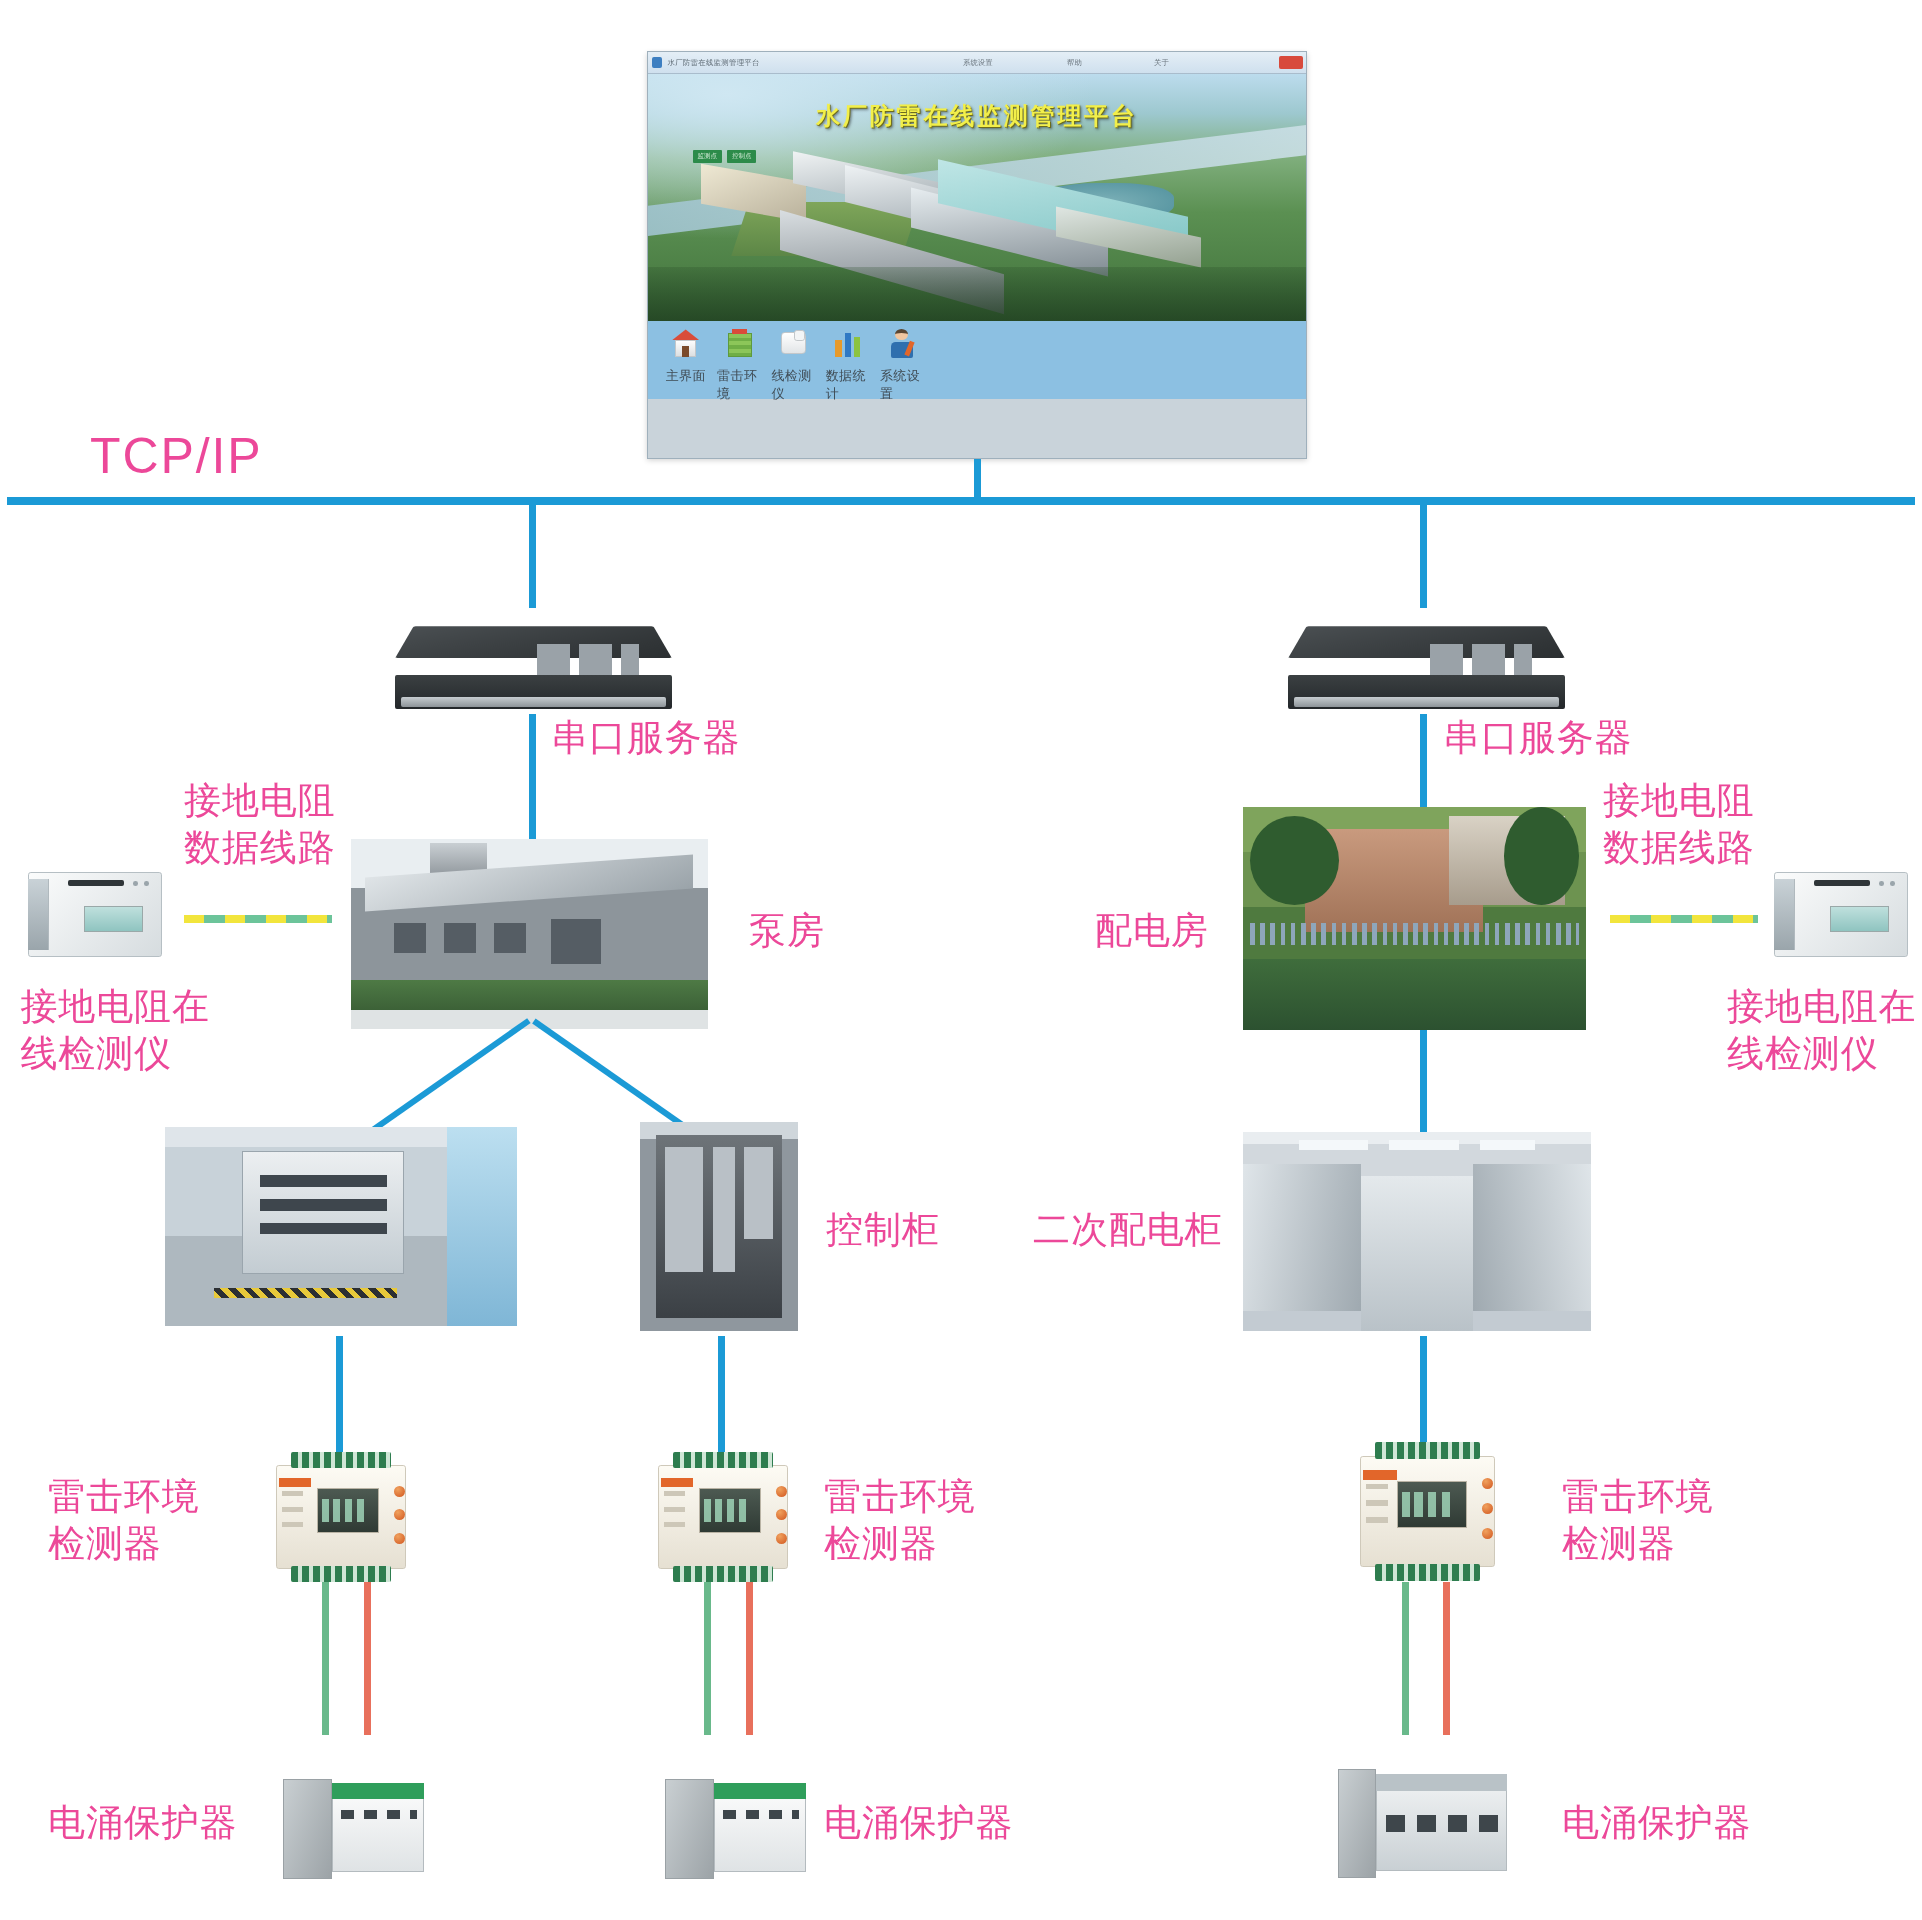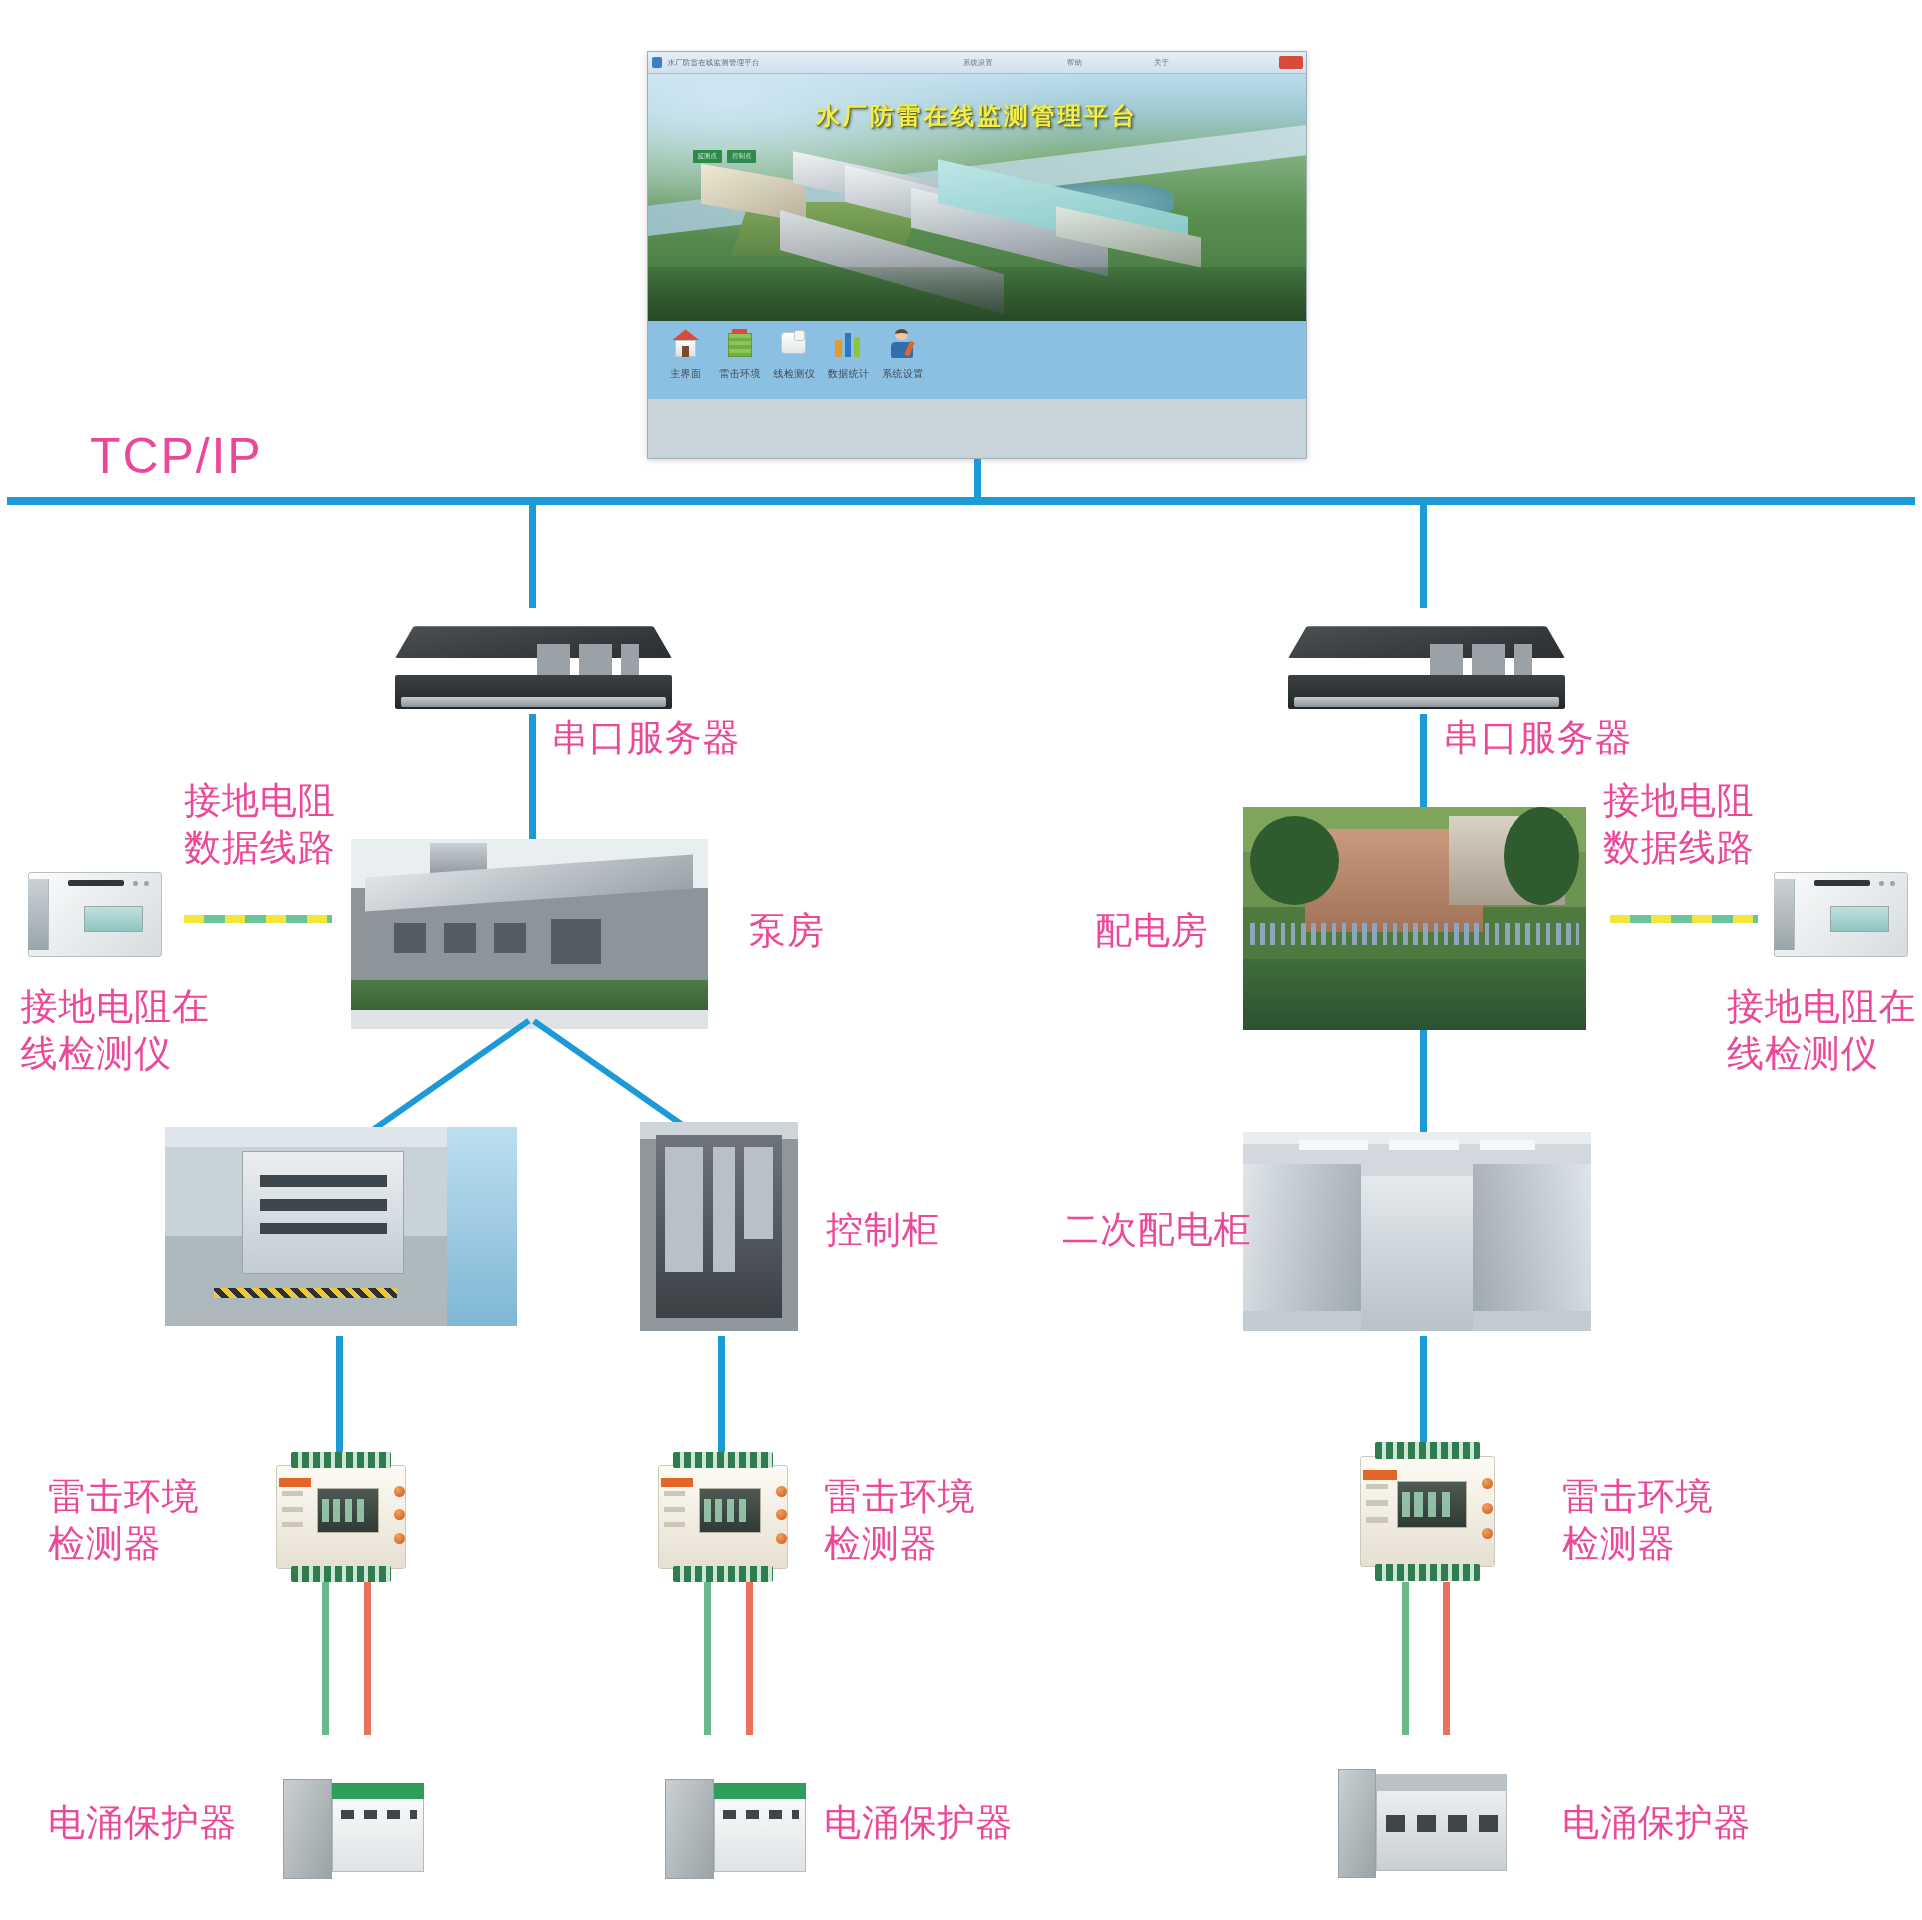--- a/index.html
+++ b/index.html
@@ -76,21 +76,21 @@
   .mon-badge span{
     background:#2c8b4a; color:#cfe9d4; font-size:6.5px; padding:1.9px 4.6px; border-radius:0.9px;
     filter: blur(0.4px);
   }
   .mon-bottom {
     height:78px; background:#8cc0e2; display:flex; padding:6.5px 7.4px; gap:7.4px;
   }
   .toolbar { display:flex; gap:8.3px; align-items:flex-start; padding-left:7.4px;}
   .tb-item { width:46px; display:flex; flex-direction:column; align-items:center; gap:2.8px; cursor:pointer;}
   .tb-ico { width:32px; height:37px; position:relative;}
-  .tb-cap { font-size:10px; color:#3f4b54; filter: blur(0.5px); letter-spacing:0.4px;}
+  .tb-cap { font-size:13px; color:#3f4b54; filter: blur(0.5px); letter-spacing:0.4px;}
   .logpanel{ flex:1; background:#e8e8e8; border:0.9px solid #9aa5ad; position:relative;}
   .logpanel .loghdr{ font-size:7.4px;color:#55606a; padding:2.8px 4.6px; filter: blur(0.5px);}
 
   
   .photo { position:absolute; overflow:hidden; }
 
   .pump-photo{
     background:
       linear-gradient(180deg,#e9eef1 0 26%, #8d959b 26% 78%, #a8aeb1 78% 88%, #dfe3e4 88% 100%);
   }
@@ -470,21 +470,21 @@
   <div class="vline" style="left:1420px; top:1030px; height:102px;"></div>
 
   <div class="photo switch-photo" style="left:1243px; top:1132px; width:348px; height:199px;">
     <div class="light" style="left:16%;width:20%;"></div>
     <div class="light" style="left:42%;width:20%;"></div>
     <div class="light" style="left:68%;width:16%;"></div>
     <div class="cabL"></div>
     <div class="cabR"></div>
     <div class="corr"></div>
   </div>
-  <div class="lbl" style="left:1062px; top:1206px;">二次配电柜</div>
+  <div class="lbl" style="left:1033px; top:1206px;">二次配电柜</div>
 
   <div class="vline" style="left:1420px; top:1336px; height:121px;"></div>
 
   <div class="detector" style="left:1351px; top:1442px; width:153px; height:139px;">
     <div class="shell"></div>
     <div class="topclip"></div>
     <div class="botclip"></div>
     <div class="orange"></div>
     <div class="lcd" style="left:30%;width:46%;">
       <div class="seg" style="left:6%;"></div>

